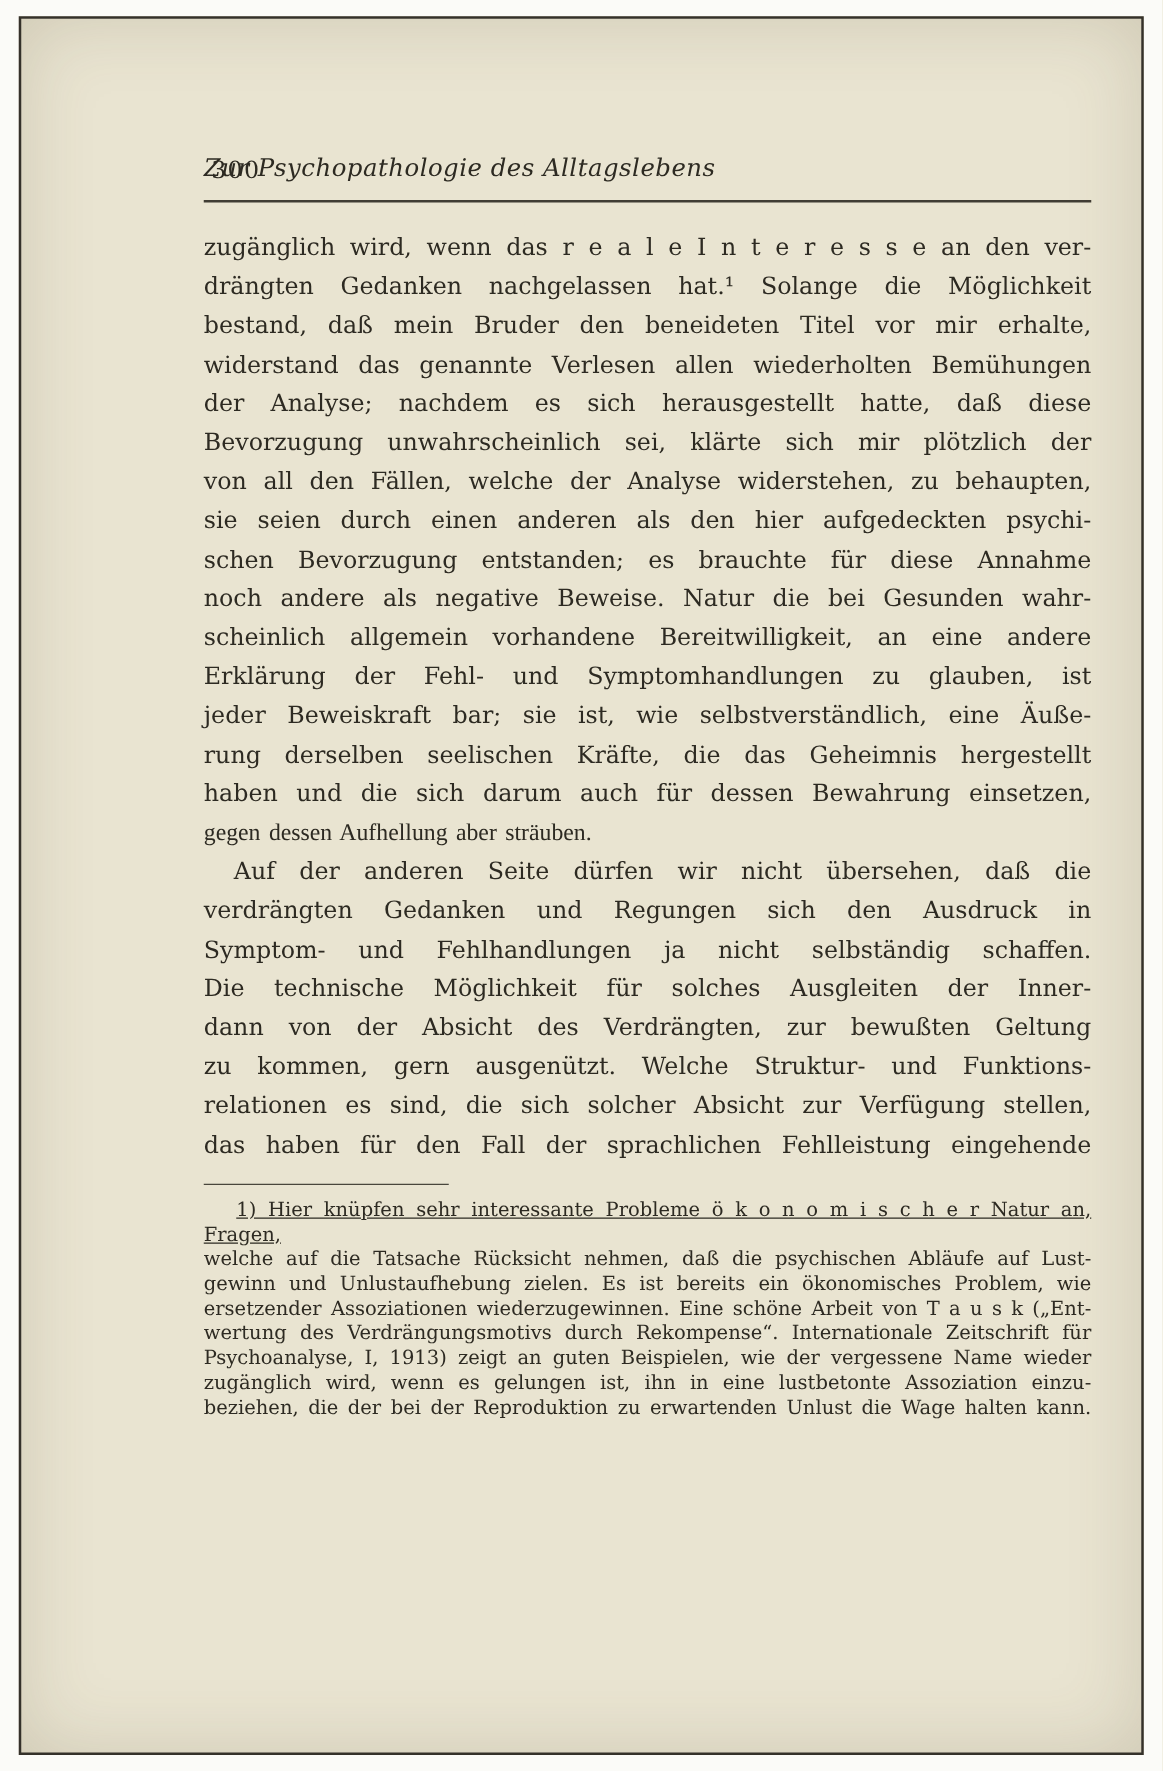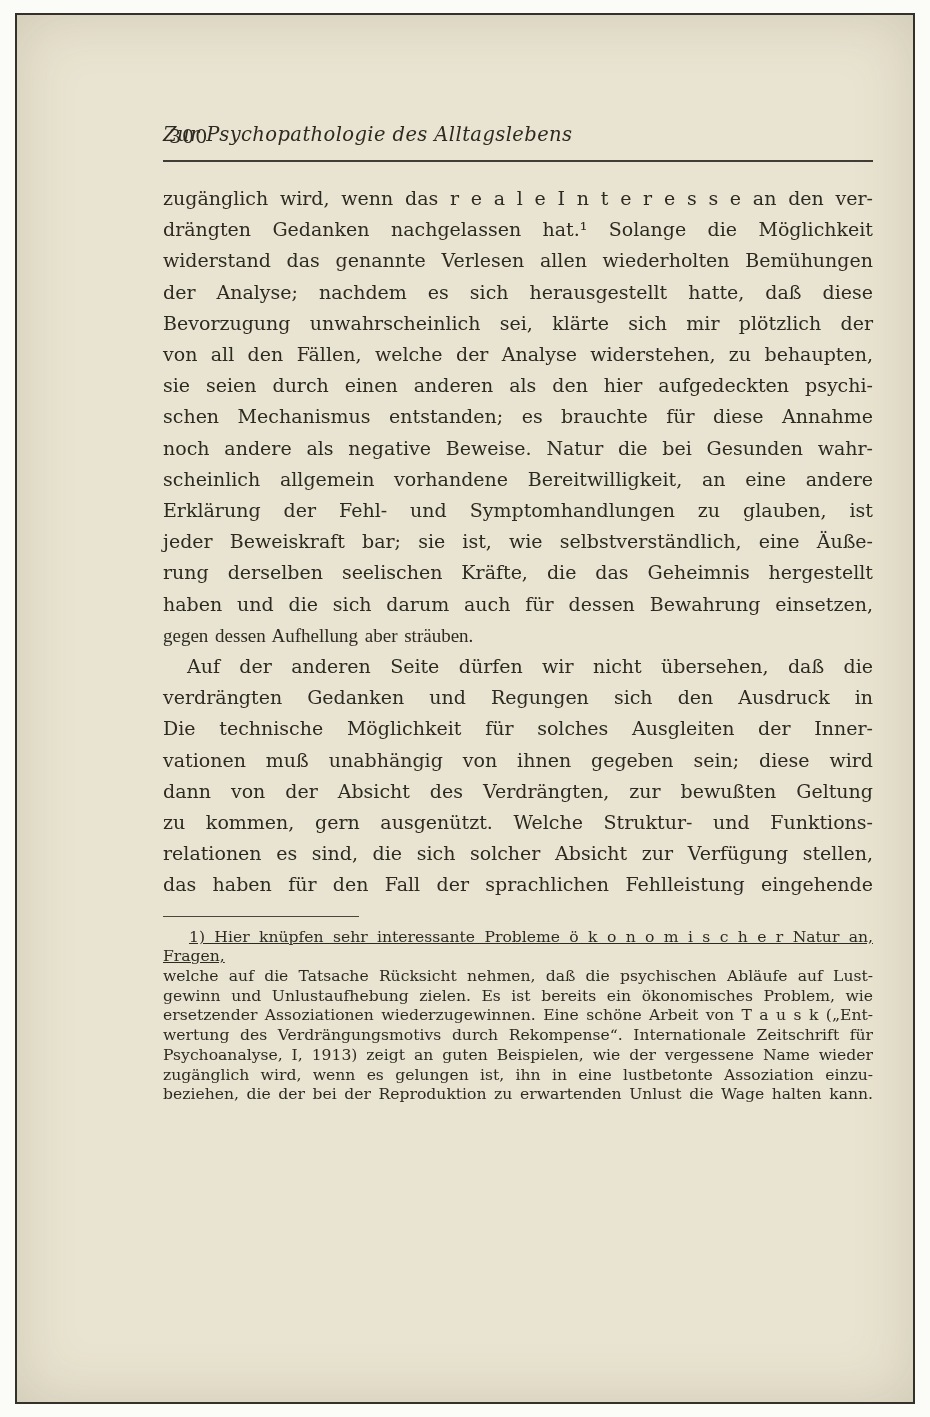--- a/index.html
+++ b/index.html
@@ -81,39 +81,40 @@
   <div class="header">
     <span class="page-number">300</span>
     <div class="running-title">Zur Psychopathologie des Alltagslebens</div>
   </div>
   <hr class="header-rule">
 
   <div class="body-text">
       <div class="paragraph">
         <div class="line">zugänglich wird, wenn das r e a l e  I n t e r e s s e  an den ver-</div>
         <div class="line">drängten Gedanken nachgelassen hat.¹ Solange die Möglichkeit</div>
+        <div class="line">bestand, daß mein Bruder den beneideten Titel vor mir erhalte,</div>
         <div class="line">widerstand das genannte Verlesen allen wiederholten Bemühungen</div>
         <div class="line">der Analyse; nachdem es sich herausgestellt hatte, daß diese</div>
         <div class="line">Bevorzugung unwahrscheinlich sei, klärte sich mir plötzlich der</div>
         <div class="line">von all den Fällen, welche der Analyse widerstehen, zu behaupten,</div>
         <div class="line">sie seien durch einen anderen als den hier aufgedeckten psychi-</div>
-        <div class="line">schen Mechanismus entstanden; es brauchte für diese Annahme</div>
+        <div class="line">schen Bevorzugung entstanden; es brauchte für diese Annahme</div>
         <div class="line">noch andere als negative Beweise. Natur die bei Gesunden wahr-</div>
         <div class="line">scheinlich allgemein vorhandene Bereitwilligkeit, an eine andere</div>
         <div class="line">Erklärung der Fehl- und Symptomhandlungen zu glauben, ist</div>
         <div class="line">jeder Beweiskraft bar; sie ist, wie selbstverständlich, eine Äuße-</div>
         <div class="line">rung derselben seelischen Kräfte, die das Geheimnis hergestellt</div>
         <div class="line">haben und die sich darum auch für dessen Bewahrung einsetzen,</div>
         <div class="line endline">gegen dessen Aufhellung aber sträuben.</div>
       </div>
       <div class="paragraph">
         <div class="line indent">Auf der anderen Seite dürfen wir nicht übersehen, daß die</div>
         <div class="line">verdrängten Gedanken und Regungen sich den Ausdruck in</div>
+        <div class="line">Symptom- und Fehlhandlungen ja nicht selbständig schaffen.</div>
         <div class="line">Die technische Möglichkeit für solches Ausgleiten der Inner-</div>
-        <div class="line">vationen muß unabhängig von ihnen gegeben sein; diese wird</div>
         <div class="line">dann von der Absicht des Verdrängten, zur bewußten Geltung</div>
         <div class="line">zu kommen, gern ausgenützt. Welche Struktur- und Funktions-</div>
         <div class="line">relationen es sind, die sich solcher Absicht zur Verfügung stellen,</div>
         <div class="line">das haben für den Fall der sprachlichen Fehlleistung eingehende</div>
       </div>
     </div>
 
   <hr class="footnote-separator">
 
   <div class="footnote-text">

